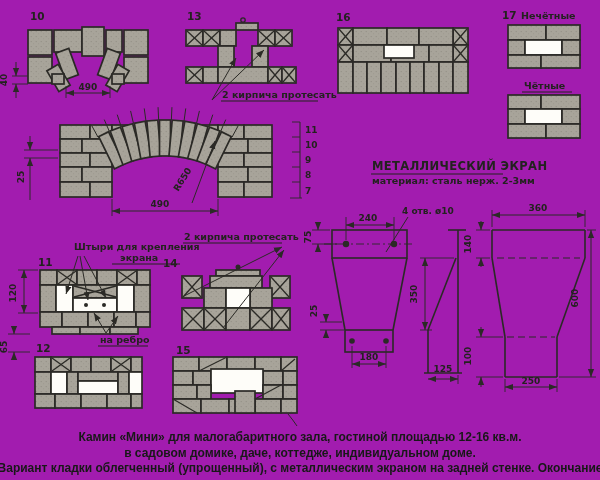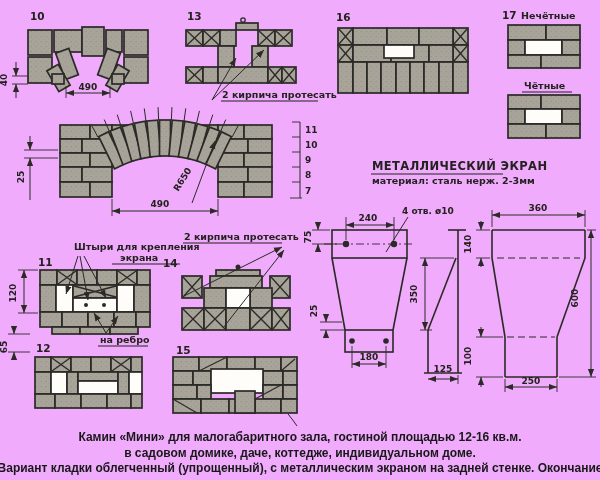--- a/index.html
+++ b/index.html
@@ -1,16 +1,16 @@
 <!DOCTYPE html>
 <html><head>
 <meta charset="utf-8">
 <style>
   html,body{margin:0;padding:0;background:#e8e8e8}
-  .page{position:relative;width:600px;height:480px;background:#f0abfc;overflow:hidden;
+  .page{position:relative;width:600px;height:480px;background:#a21caf;overflow:hidden;
         font-family:"DejaVu Sans",sans-serif}
   svg{display:block}
   .num{font:700 10.5px "DejaVu Sans",sans-serif;fill:#23221f}
   .dimtxt{font:700 9px "DejaVu Sans",sans-serif;fill:#23221f}
   .note{font:600 9.5px "DejaVu Sans",sans-serif;fill:#23221f}
   .scrtitle{font:700 11.5px "DejaVu Sans",sans-serif;fill:#23221f;letter-spacing:.4px}
   .cap{font:700 12px "Liberation Sans",sans-serif;fill:#181818}
   line.dim{stroke:#2b2a26;stroke-width:1}
   line.ext{stroke:#2b2a26;stroke-width:.9}
   .outl{stroke:#2b2a26;stroke-width:1.6;fill:none}

